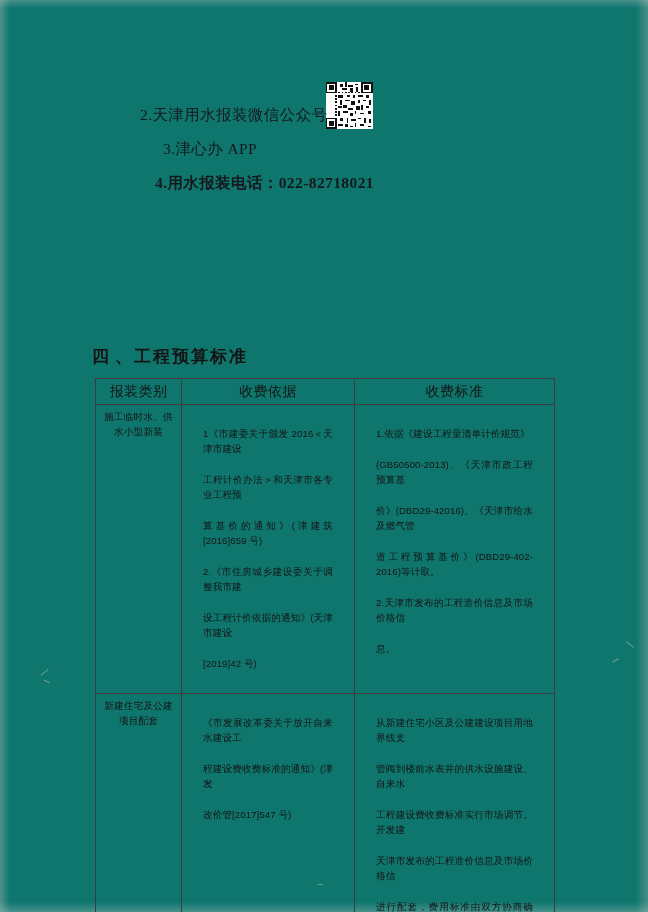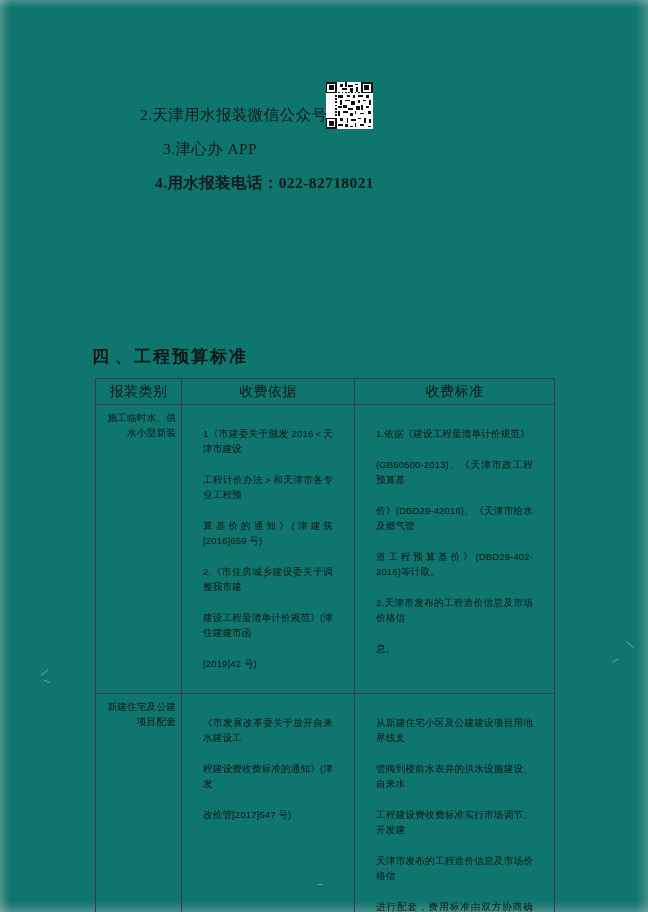--- a/index.html
+++ b/index.html
@@ -117,25 +117,26 @@
     vertical-align: middle;
     padding: 5px 3px;
     font-size: 14px;
     letter-spacing: .4px;
   }
   col.c1 { width: 86px; }
   col.c2 { width: 173px; }
   col.c3 { width: 200px; }
 
   td.cat {
-    text-align: right;
+    text-align: center;
     vertical-align: middle;
     padding-left: 7px;
     line-height: 18px;
     letter-spacing: .2px;
+    font-family: Liberation Mono, monospace;
   }
   td.basis, td.standard {
     text-align: justify;
     letter-spacing: .1px;
   }
   td.basis p, td.standard p {
     margin: 16px;
   }
   .row-tall td { height: 118px; }
   .row-mid td { height: 82px; }
@@ -264,21 +265,21 @@
       </tr>
     </thead>
     <tbody>
       <tr class="row-tall">
         <td class="cat">施工临时水、供水小型新装</td>
         <td class="basis">
           <p>1《市建委关于颁发 2016＜天津市建设</p>
           <p>工程计价办法＞和天津市各专业工程预</p>
           <p>算基价的通知》(津建筑[2016]659 号)</p>
           <p>2.《市住房城乡建设委关于调整我市建</p>
-          <p>建设工程量清单计价规范》(津住建建市函</p>
+          <p>设工程计价依据的通知》(天津市建设</p>
           <p>[2019]42 号)</p>
         </td>
         <td class="standard">
           <p>1.依据《建设工程量清单计价规范》</p>
           <p>(GB50500-2013)、《天津市政工程预算基</p>
           <p>价》(DBD29-42016)、《天津市给水及燃气管</p>
           <p>道工程预算基价》(DBD29-402-2016)等计取。</p>
           <p>2.天津市发布的工程造价信息及市场价格信</p>
           <p>息。</p>
         </td>

